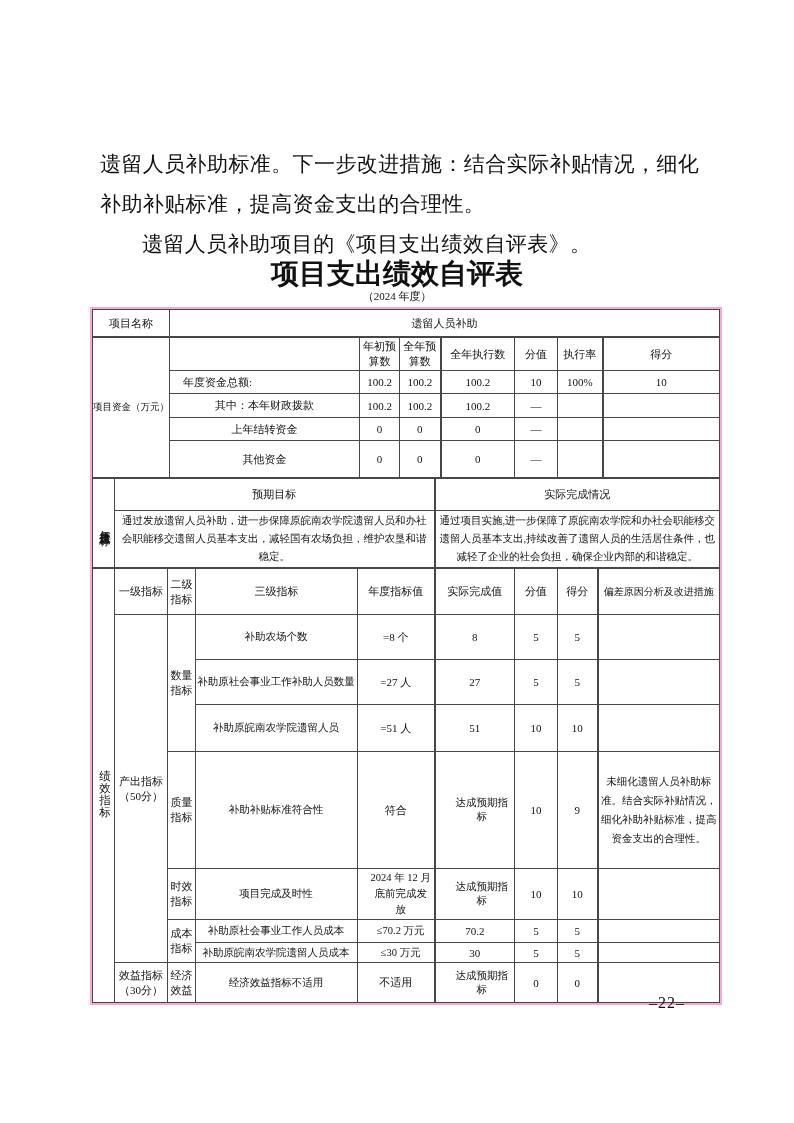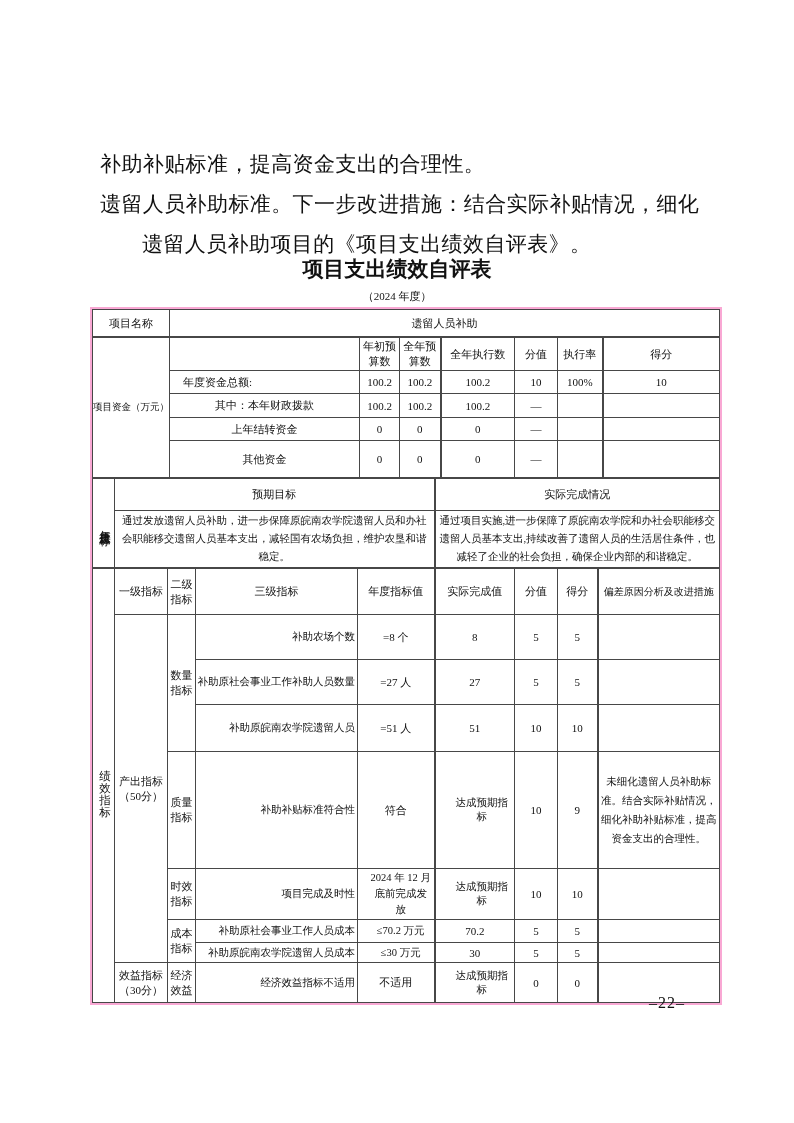--- a/index.html
+++ b/index.html
@@ -6,49 +6,49 @@
   body{
     width:794px;height:1123px;background:#ffffff;position:relative;
     font-family:"Liberation Serif","DejaVu Serif",serif;color:#111;
     overflow:hidden;
   }
   
   .bodytext{position:absolute;left:100px;top:144px;width:598px;}
   .bodytext .tline{font-size:21px;line-height:40px;white-space:nowrap;letter-spacing:0.4px;}
   .indent2{text-indent:42px;}
   .tbl-title{position:absolute;left:0;top:255px;width:794px;text-align:center;
-    font-family:"Liberation Sans","DejaVu Sans",sans-serif;font-weight:bold;font-size:21px;}
+    font-family:"Liberation Sans","DejaVu Sans",sans-serif;font-weight:bold;font-size:28px;}
   .tbl-year{position:absolute;left:0;top:289px;width:794px;text-align:center;font-size:11px;}
   
   .sheet{position:absolute;left:90px;top:307px;border:2px solid #f9a8d4;}
   table{border-collapse:collapse;table-layout:fixed;width:627px;}
   td{border:1px solid #474747;font-size:11px;text-align:center;vertical-align:middle;
      padding:1px 2px;overflow:hidden;word-break:break-all;}
   td.left{text-align:left;}
   td.bl2{border-left-width:2px;}
-  .t3{text-align:right;font-size:10.5px;white-space:nowrap;padding-left:1px;margin-left:11px;}
+  .t3{text-align:center;font-size:10.5px;white-space:nowrap;padding-left:1px;margin-left:11px;}
   .small{font-size:10.5px;padding-left:16px;}
   .nowrap{white-space:nowrap;}
   .fundlabel{font-size:9.5px;white-space:nowrap;padding:0;}
   .goaltxt{font-size:10.5px;line-height:18px;text-align:center;padding:1px 3px;}
   .note{font-size:10.5px;line-height:19px;padding:1px 2px;}
   .hdr-dev{font-size:10px;white-space:nowrap;padding:0;}
   .vert{writing-mode:vertical-lr;text-orientation:upright;display:inline-block;
         font-size:11.5px;letter-spacing:1px;line-height:20px;}
   .vert.spread{letter-spacing:12px;}
   .target{font-size:10.5px;line-height:16px;padding-left:12px;}
   .pageno{position:absolute;left:622px;top:994px;width:90px;text-align:center;
           font-size:16px;letter-spacing:1px;}
 </style>
 </head>
 <body>
 
 <div class="bodytext">
+  <div class="tline">遗留人员补助标准。下一步改进措施：结合实际补贴情况，细化</div>
   <div class="tline">补助补贴标准，提高资金支出的合理性。</div>
-  <div class="tline">遗留人员补助标准。下一步改进措施：结合实际补贴情况，细化</div>
   <div class="tline indent2">遗留人员补助项目的《项目支出绩效自评表》。</div>
 </div>
 
 <div class="tbl-title">项目支出绩效自评表</div>
 <div class="tbl-year">（2024 年度）</div>
 
 <div class="sheet">
 
   <table>
     <colgroup>

